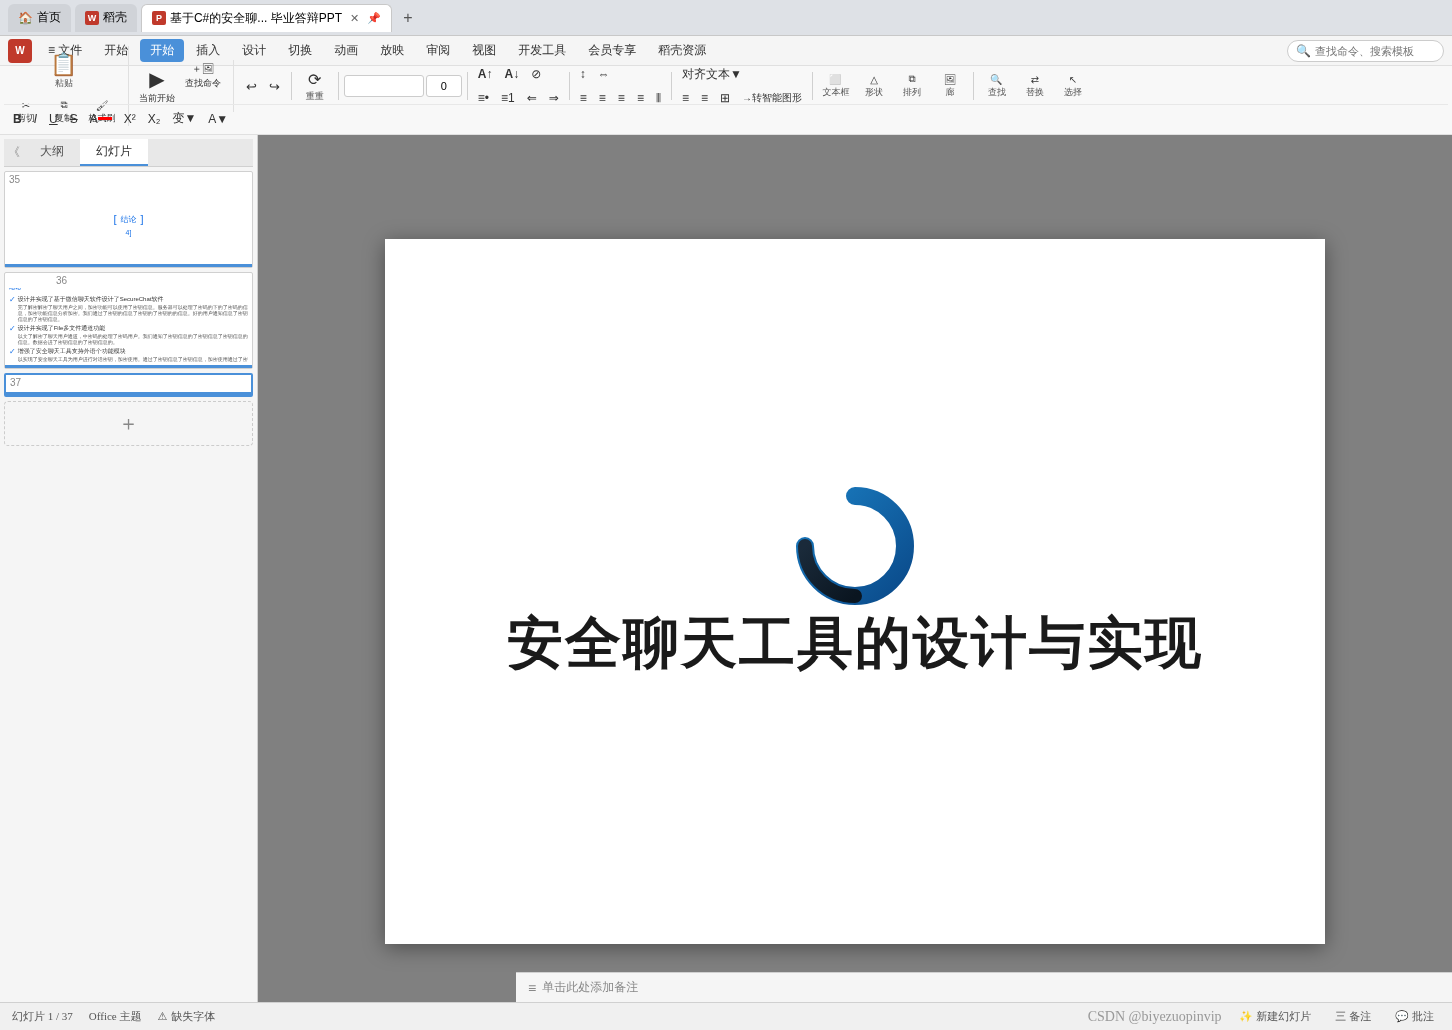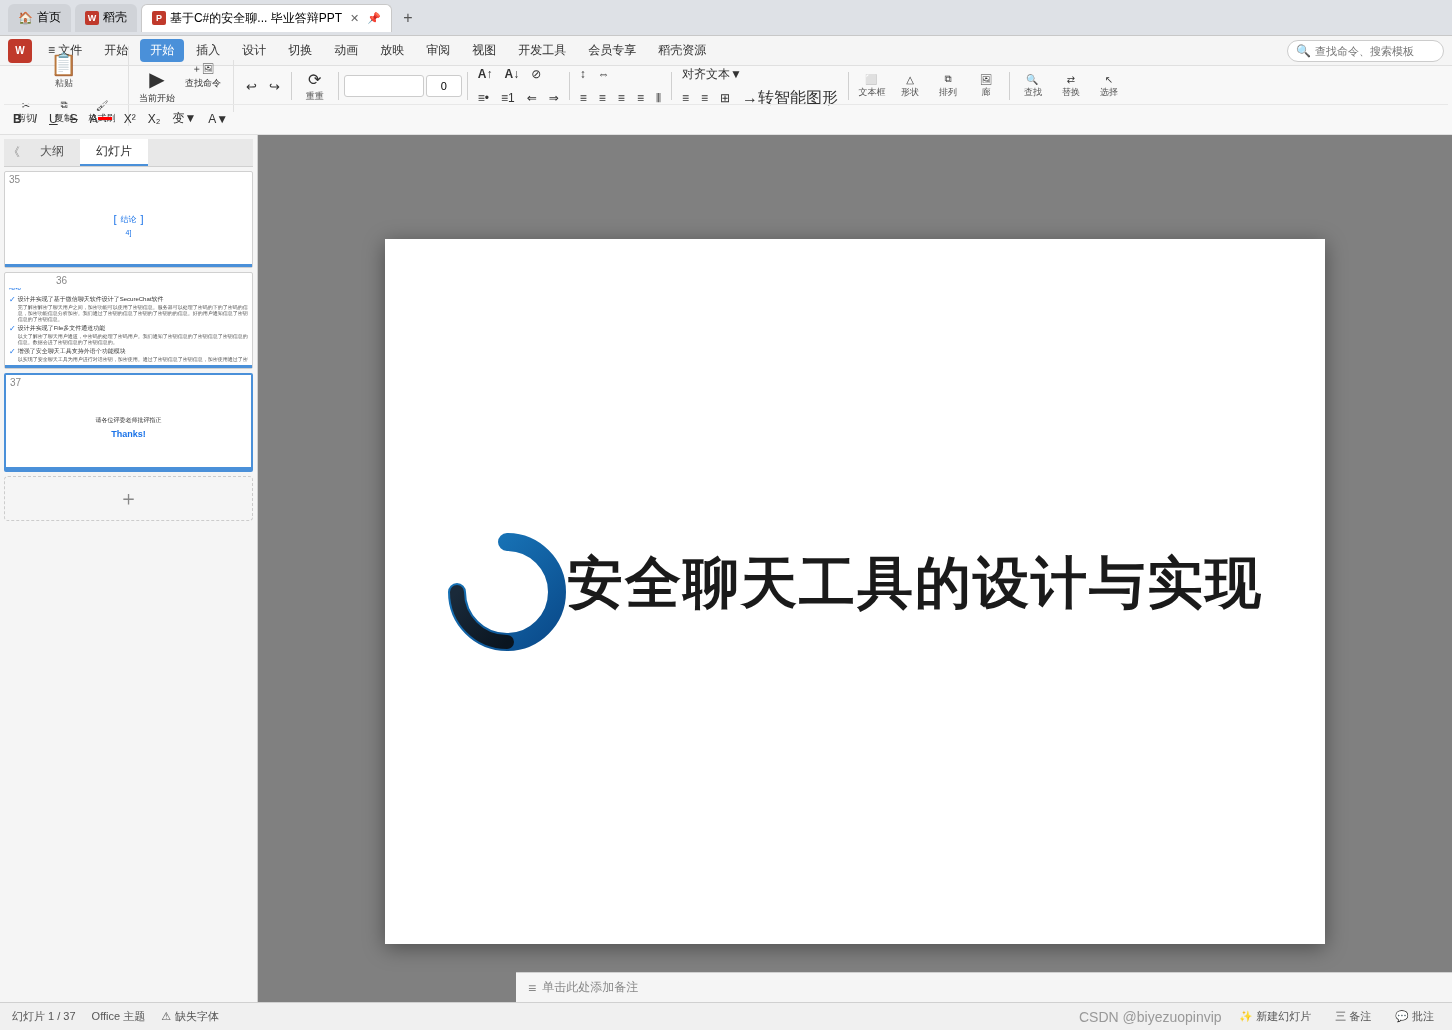--- a/index.html
+++ b/index.html
@@ -76,29 +76,29 @@
 
     
     .thumb-37 { font-size: 7px; text-align: center; padding: 8px 4px; width: 100%; }
     .thumb-37 .thanks { color: #1a73e8; font-size: 9px; font-weight: bold; }
     .thumb-37 .review { color: #333; font-size: 6px; margin-bottom: 4px; }
 
     .add-slide-btn { display: flex; align-items: center; justify-content: center; padding: 8px; cursor: pointer; color: #888; font-size: 20px; border: 1px dashed #ccc; border-radius: 4px; margin-top: 4px; }
 
     
     .canvas-area { flex: 1; background: #808080; display: flex; flex-direction: column; align-items: center; justify-content: center; overflow: hidden; position: relative; }
-    .slide-canvas { background: #fff; width: 940px; height: 705px; box-shadow: 0 4px 20px rgba(0,0,0,0.4); display: flex; align-items: center; justify-content: center; position: relative; margin-top: 46px; }
+    .slide-canvas { background: #fff; width: 940px; height: 705px; box-shadow: 0 4px 20px rgba(0,0,0,0.4); display: flex; flex-direction: column; align-items: center; justify-content: center; position: relative; margin-top: 46px; }
     .slide-title-cn { font-size: 56px; font-weight: 900; color: #1a1a1a; letter-spacing: 2px; margin-bottom: 16px; }
     .slide-title-en { font-size: 20px; color: #888; letter-spacing: 1px; }
 
     
     .note-bar { position: absolute; bottom: 0; left: 258px; right: 0; height: 30px; background: #f5f5f5; border-top: 1px solid #d0d0d0; display: flex; align-items: center; padding: 0 12px; font-size: 12px; color: #888; gap: 6px; }
 
     
-    .status-bar { height: 28px; background: #f0f0f0; border-top: 1px solid #d0d0d0; display: flex; align-items: center; padding: 3px 12px; font-size: 11px; color: #555; gap: 16px; }
+    .status-bar { height: 28px; background: #f0f0f0; border-top: 1px solid #d0d0d0; display: flex; align-items: center; padding: 3px 12px; font-size: 11px; color: #555; gap: 16px; font-family: Liberation Serif, serif; }
     .status-bar-right { margin-left: auto; display: flex; align-items: center; gap: 12px; }
     .status-btn { display: flex; align-items: center; gap: 3px; cursor: pointer; padding: 2px 6px; border-radius: 3px; }
 
     
     .panel-collapse { display: flex; align-items: center; justify-content: center; padding: 4px; cursor: pointer; color: #888; font-size: 12px; }
     .big-btn { flex-direction: column; min-width: 50px; height: 52px; }
     .big-btn .icon { font-size: 22px; }
 
     
     .logo-svg { width: 120px; height: 120px; }
@@ -241,21 +241,21 @@
       <div class="toolbar-separator"></div>
 
       <div style="display:flex;flex-direction:column;gap:2px;">
         <div style="display:flex;gap:2px;">
           <div class="format-btn">对齐文本▼</div>
         </div>
         <div style="display:flex;gap:2px;">
           <div class="format-btn">≡</div>
           <div class="format-btn">≡</div>
           <div class="format-btn">⊞</div>
-          <div class="format-btn" style="font-size:16px;">→转智能图形</div>
+          <div class="format-btn" style="font-size:10px;">→转智能图形</div>
         </div>
       </div>
 
       <div class="toolbar-separator"></div>
 
       <div class="toolbar-btn">
         <span>⬜</span>
         <span class="label">文本框</span>
       </div>
       <div class="toolbar-btn">
@@ -357,26 +357,20 @@
             </div>
           </div>
         </div>
         <div style="height:3px;background:#4a90d9;margin-top:2px;"></div>
       </div>
 
       <div class="slide-item selected">
         <div style="display:flex;align-items:flex-start;padding:2px 4px;">
           <span style="font-size:10px;color:#888;width:20px;">37</span>
         </div>
-        <div class="slide-thumb">
-          <div class="thumb-37">
-            <div class="review">请各位评委老师批评指正</div>
-            <div class="thanks">Thanks!</div>
-          </div>
-        </div>
         <div style="height:3px;background:#4a90d9;margin-top:2px;"></div>
       </div>
 
       <div class="add-slide-btn">
         <span>＋</span>
       </div>
     </div>
 
     <div class="canvas-area">
       <div class="slide-canvas">

